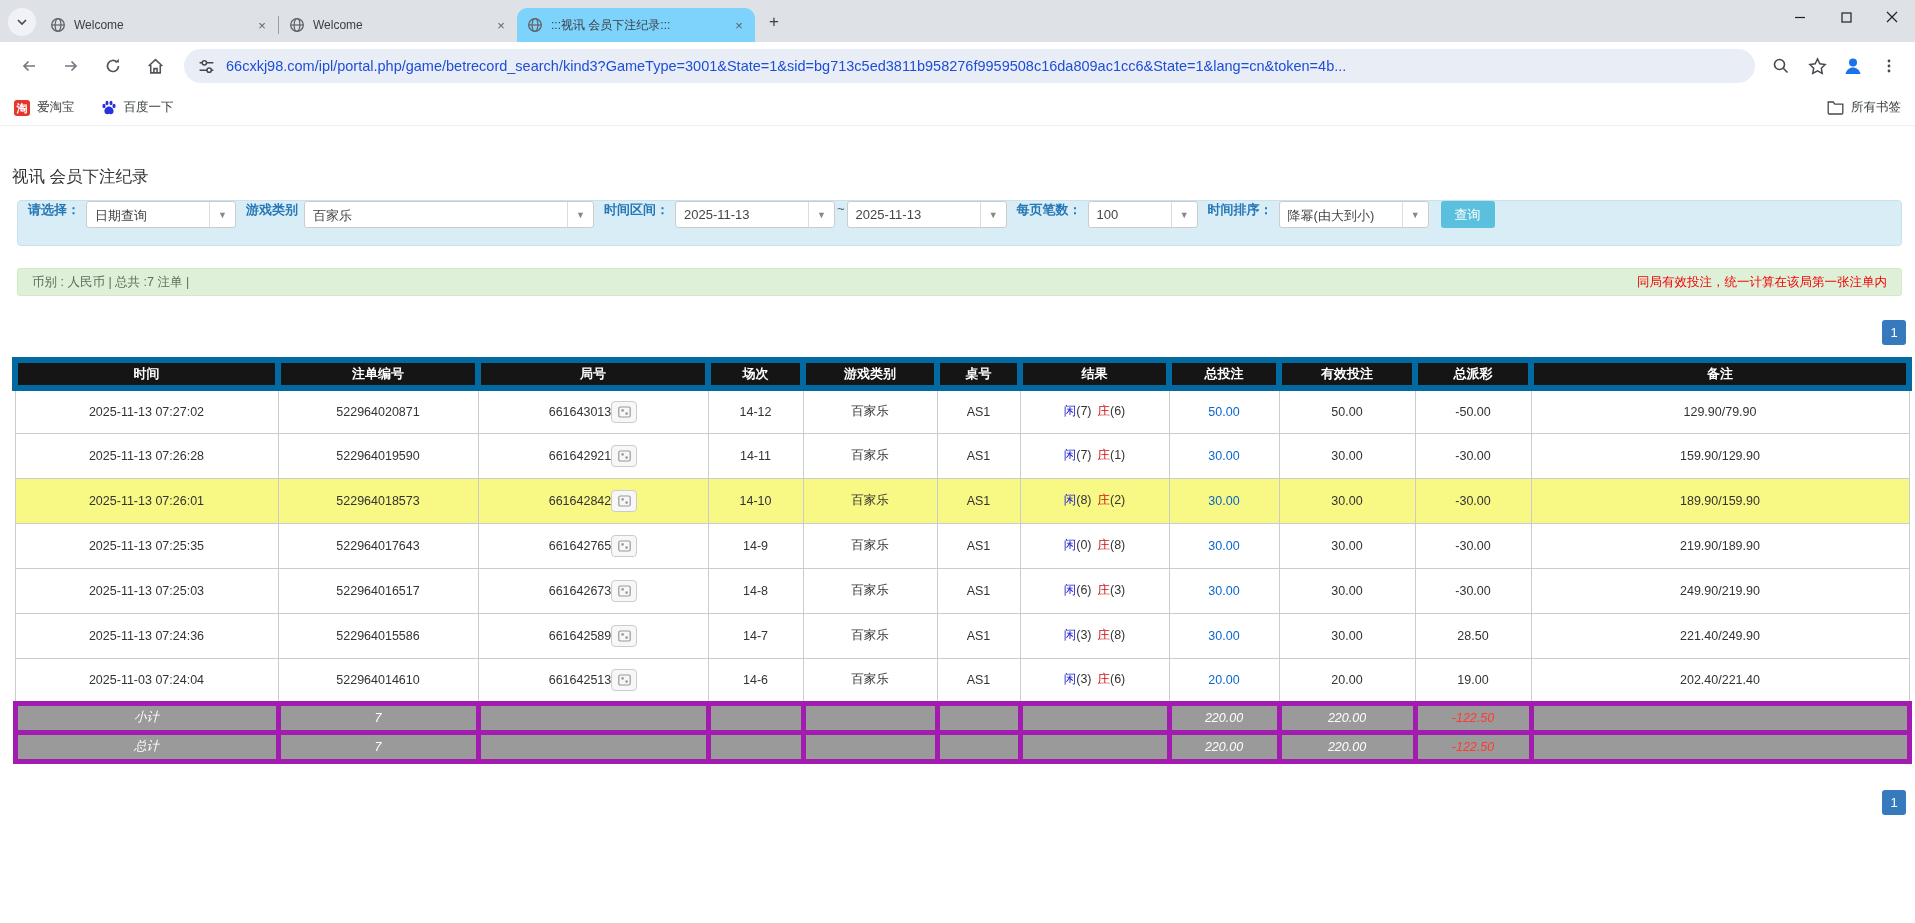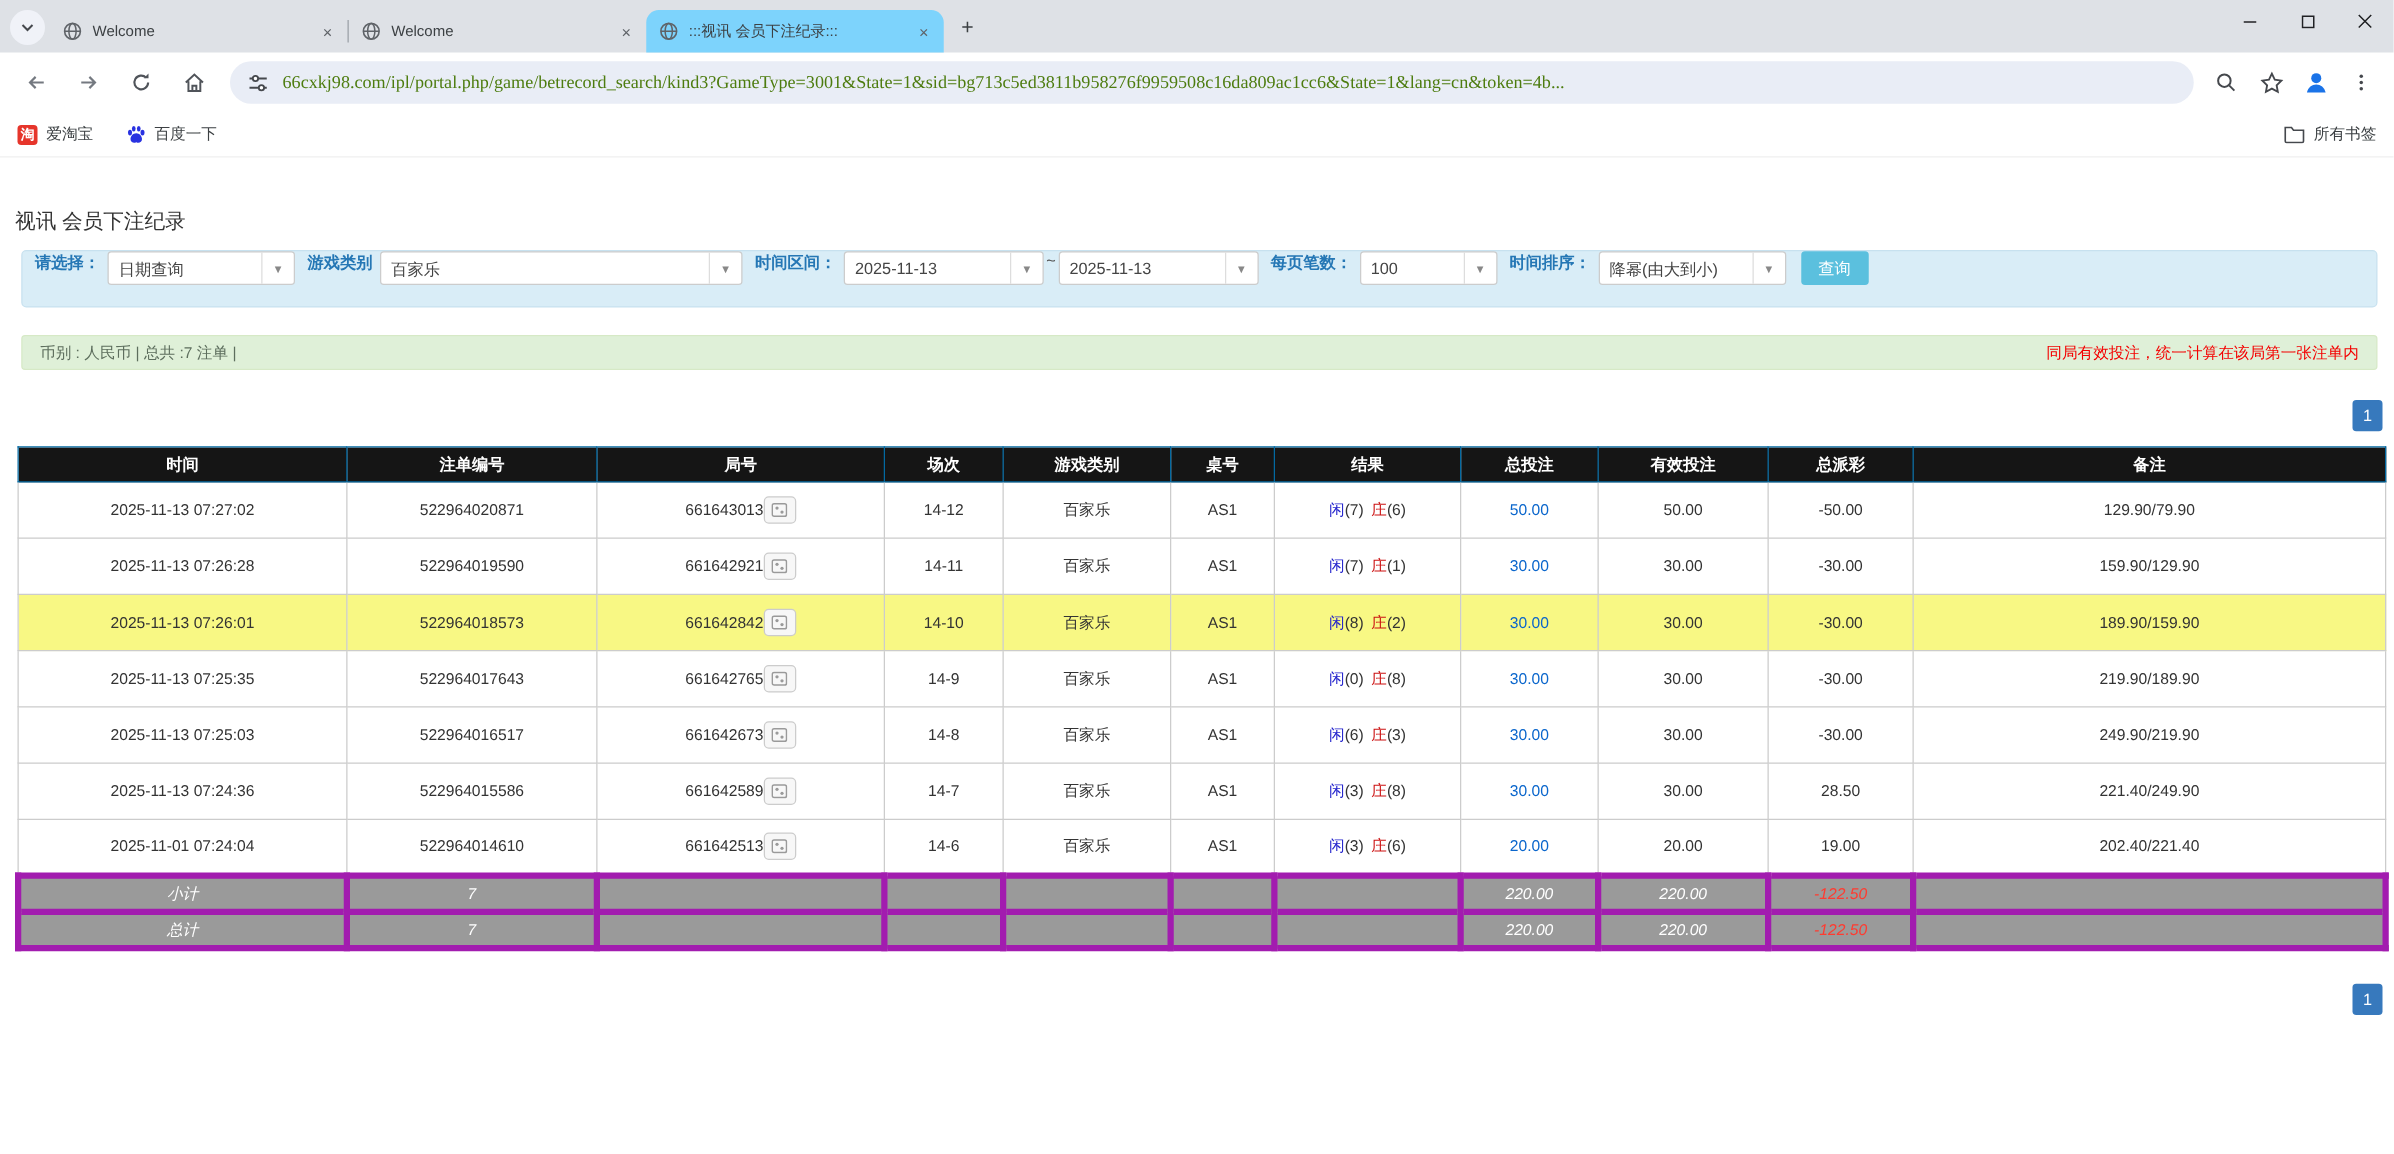--- a/index.html
+++ b/index.html
@@ -20,21 +20,21 @@
   .tab-divider { width:1px; height:18px; background:#9aa0a6; margin-bottom:8px; }
   .new-tab { width:26px; height:26px; margin:0 0 7px 6px; display:flex; align-items:center;
     justify-content:center; font-size:17px; color:#3c4043; }
   .win-controls { position:absolute; right:0; top:0; height:34px; display:flex; }
   .win-btn { width:46px; height:34px; display:flex; align-items:center; justify-content:center; color:#202124; }
 
   .toolbar { height:48px; background:#fff; display:flex; align-items:center; padding:0 8px; }
   .nav-btn { width:34px; height:34px; display:flex; align-items:center; justify-content:center; margin:0 4px; }
   .omnibox { flex:1; height:34px; background:#e9edf6; border-radius:17px; display:flex;
     align-items:center; padding:0 14px; margin:0 8px; min-width:0; }
-  .omnibox .url { font-size:14.5px; color:#4d7c0f; white-space:nowrap; overflow:hidden; flex:1;font-family:Liberation Serif, serif; }
+  .omnibox .url { font-size:14.5px; color:#1d4ed8; white-space:nowrap; overflow:hidden; flex:1; }
   .right-icons { display:flex; align-items:center; }
   .right-icons > div { width:32px; height:32px; display:flex; align-items:center; justify-content:center; margin:0 2px; }
 
   .bookmarks { height:36px; background:#fff; display:flex; align-items:center; padding:0 14px;
     font-size:12.5px; color:#3c4043; border-bottom:1px solid #f0f0f0; }
   .bm-item { display:flex; align-items:center; margin-right:26px; }
   .bm-item .bm-ico { margin-right:7px; }
   .tb-ico { width:16px; height:16px; background:#e6352b; border-radius:3px; color:#fff; font-size:11px;
     line-height:16px; text-align:center; font-weight:bold; }
   .bm-spacer { flex:1; }
@@ -62,21 +62,21 @@
     justify-content:space-between; padding:0 14px; font-size:12.5px; }
   .summary-left { color:#5d6e5d; }
   .summary-right { color:var(--neg); }
 
   .pager-row { display:flex; justify-content:flex-end; margin-top:24px; width:1894px; }
   .pager { min-width:24px; height:25px; background:var(--page-blue); color:#fff; border-radius:3px;
     display:flex; align-items:center; justify-content:center; font-size:13px; padding:0 7px; }
 
   table.bets { border-collapse:collapse; width:1894px; margin-top:12px; font-size:12.5px; table-layout:fixed; }
   table.bets th { background:var(--header-bg); color:#fff; font-weight:bold; height:28px;
-    border:1px solid #0369a1; font-size:13px; }
+    border:6px solid #0369a1; font-size:13px; }
   table.bets td { border:1px solid #ccc; height:45px; text-align:center; background:#fff; color:#333; }
   tr.hl td { background:var(--hl); }
   td.c-roundno .round-wrap { display:flex; align-items:center; justify-content:center; gap:0; }
   .film-btn { width:26px; height:22px; border:1px solid #ccc; border-radius:4px; background:#f7f7f7;
     display:inline-flex; align-items:center; justify-content:center; }
   .res-p { color:var(--result-player); }
   .res-b { color:var(--result-banker); margin-left:6px; }
   .bet-link { color:var(--link); }
   td .neg, .neg { color:var(--neg); }
   tr.totals td { background:var(--totals); color:#fff; height:29px; border:5px solid #a21caf;font-style:italic; }
@@ -452,21 +452,21 @@
     <td>AS1</td>
     <td>
       <span class="res-p">闲</span><span>(3)</span><span class="res-b">庄</span><span>(8)</span>
     </td>
     <td><span class="bet-link">30.00</span></td>
     <td>30.00</td>
     <td>28.50</td>
     <td>221.40/249.90</td>
   </tr>
         <tr>
-    <td>2025-11-01 07:24:04</td>
+    <td>2025-11-03 07:24:04</td>
     <td>522964014610</td>
     <td class="c-roundno">
       <span class="round-wrap">
         <span>661642513</span>
         <span class="film-btn">
           <svg width="13" height="12" viewBox="0 0 13 12">
                   <rect x="0.8" y="1" width="11.4" height="10" rx="1.5" fill="none" stroke="#9a9a9a" stroke-width="1.2"></rect>
                   <circle cx="4.6" cy="4.4" r="1.3" fill="#9a9a9a"></circle>
                   <circle cx="8.6" cy="7.6" r="1.3" fill="#9a9a9a"></circle>
                 </svg>

